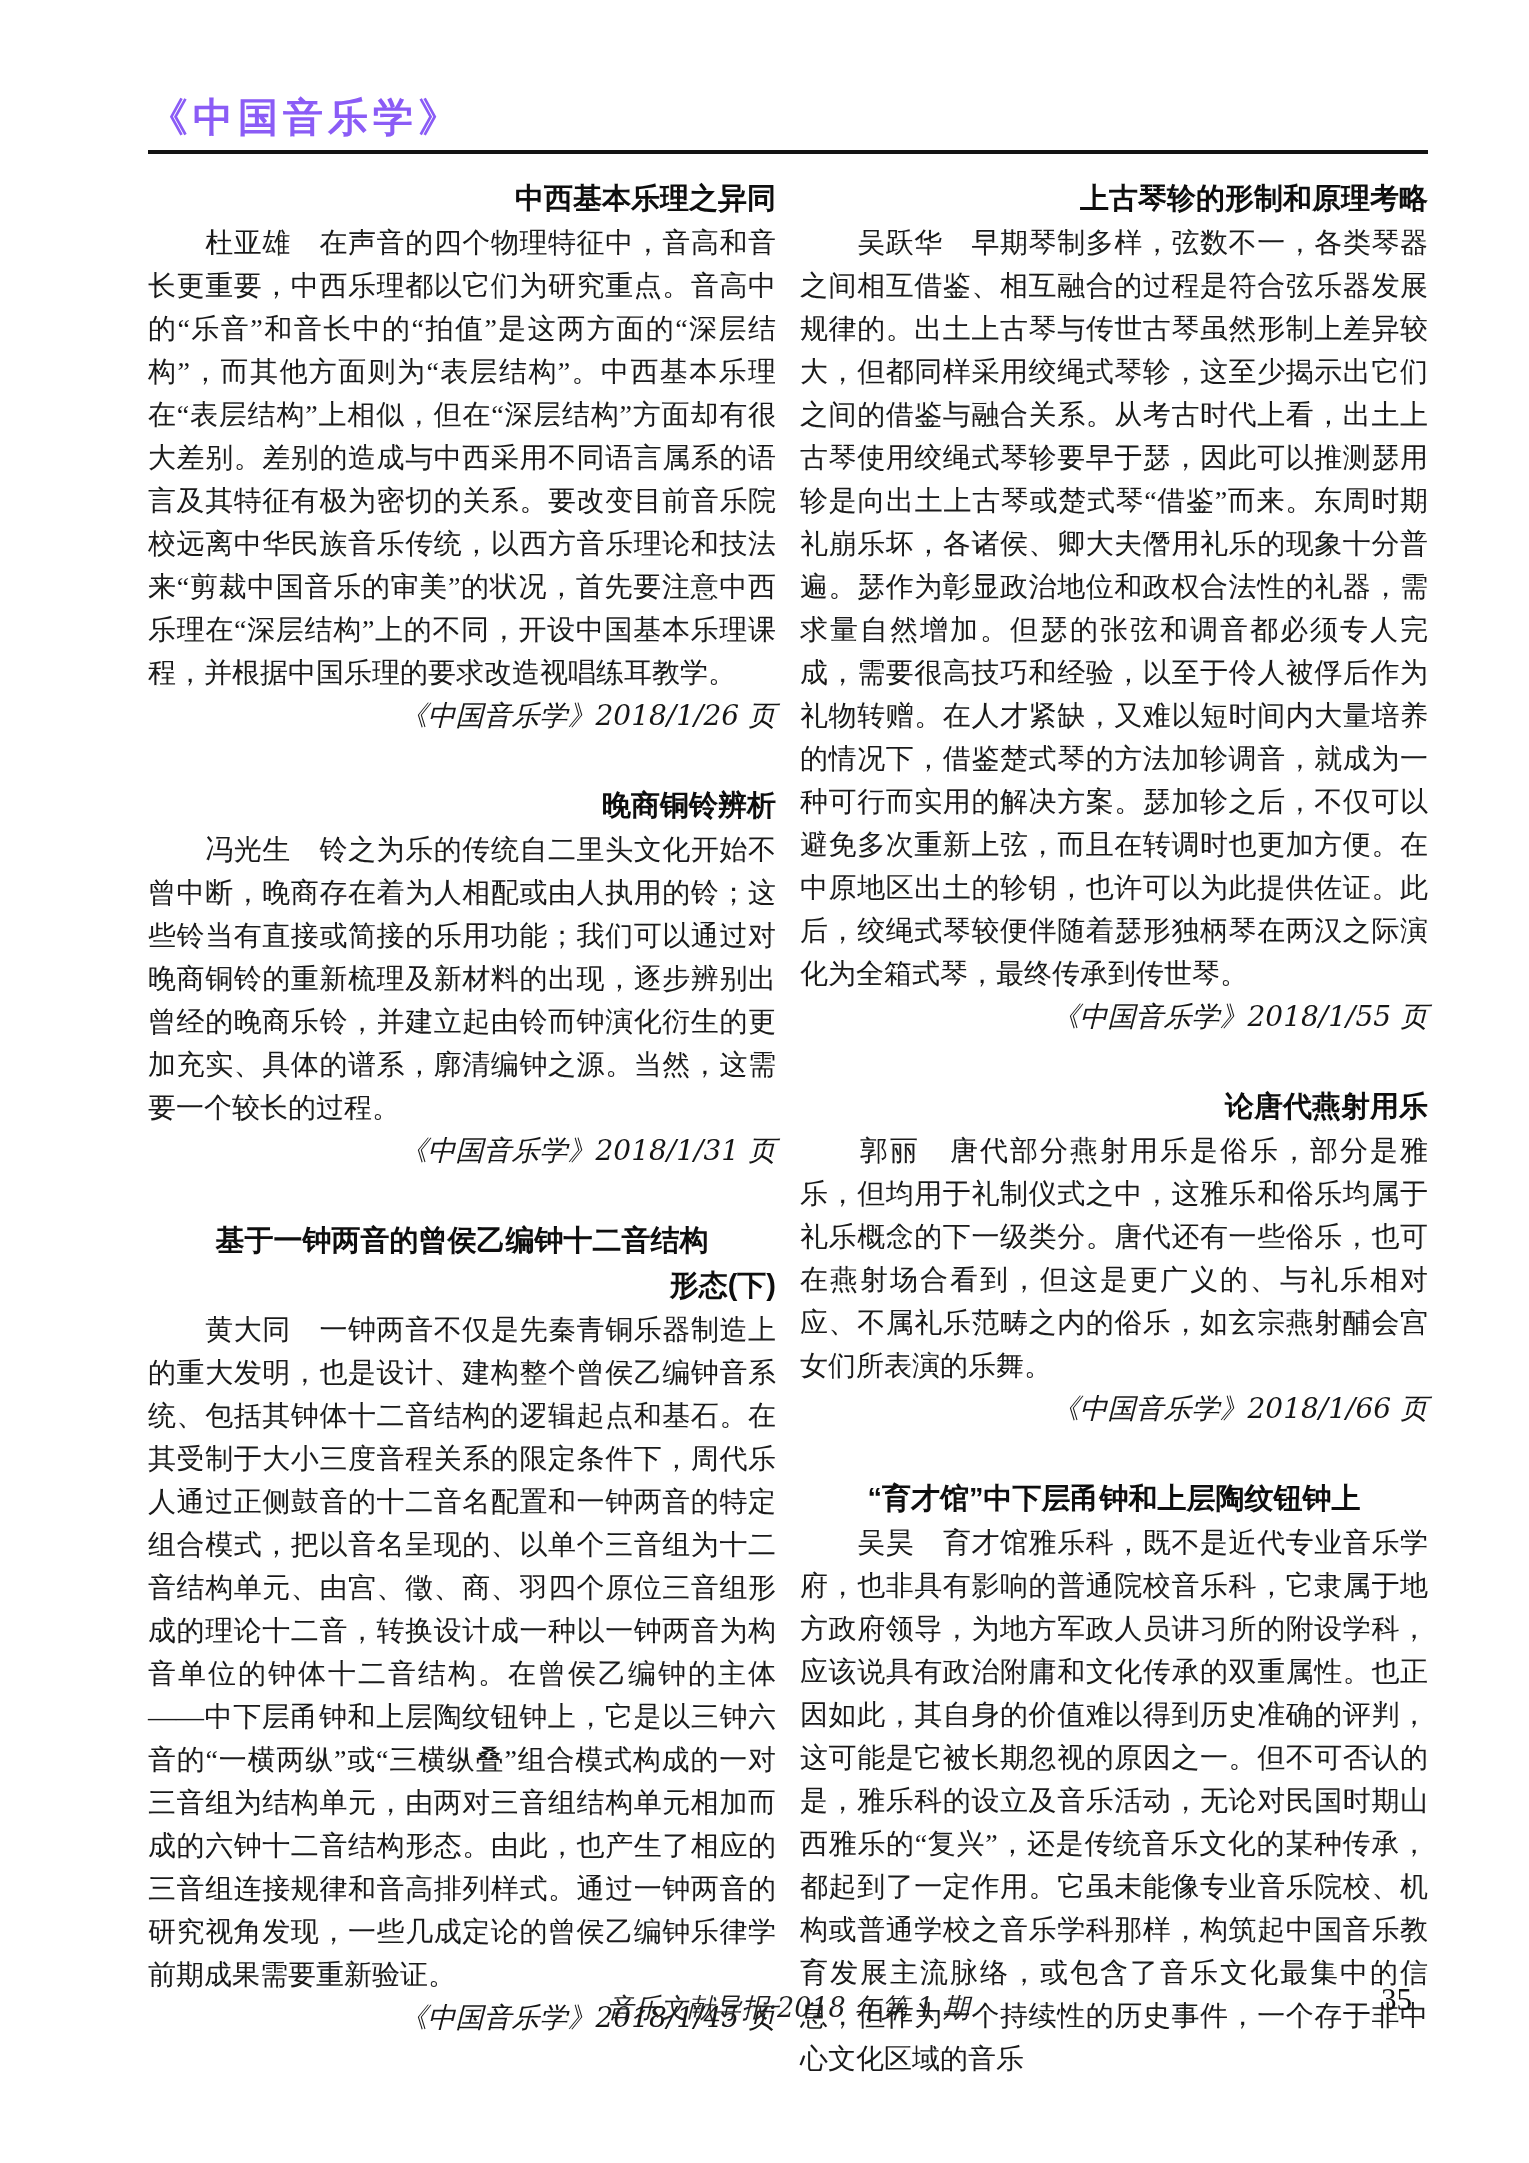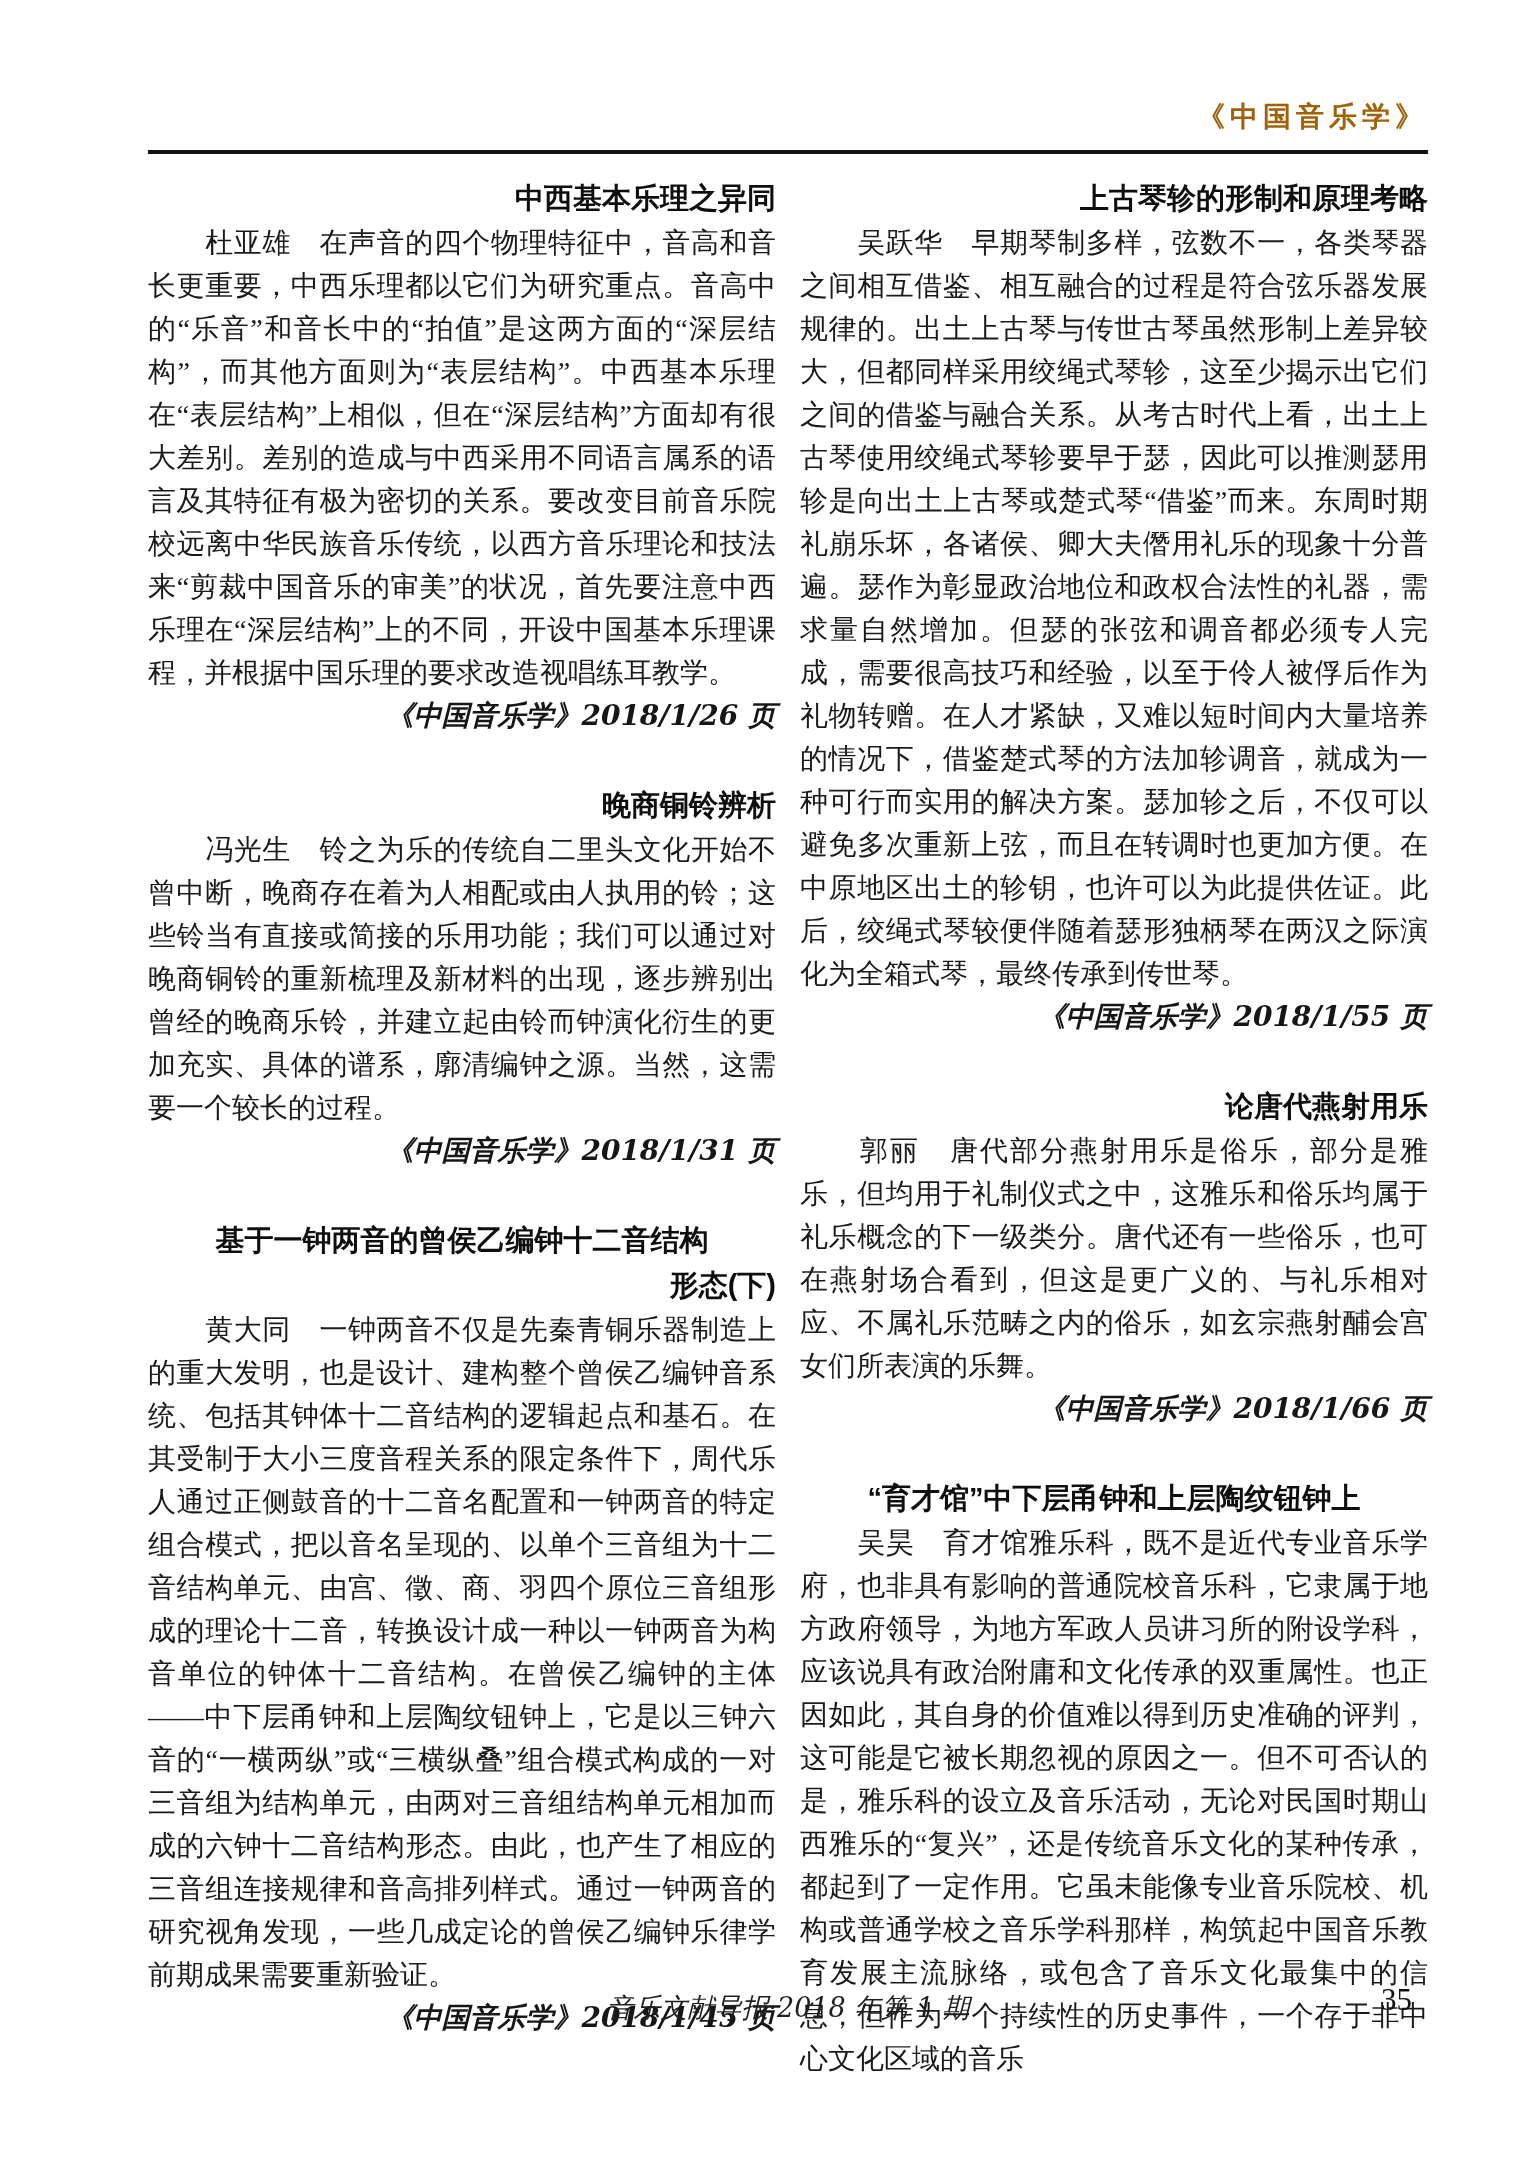--- a/index.html
+++ b/index.html
@@ -7,27 +7,27 @@
     position:relative;
     width:1529px; height:2163px;
     background:#ffffff;
     font-family:"Liberation Serif", serif;
     color:#1a1a1a;
     overflow:hidden;
   }
   .content { position:absolute; left:148px; top:88px; width:1280px; }
 
   .journal-name {
-    text-align:right;
+    text-align:left;
     font-family:"DejaVu Serif", serif;
     font-weight:bold;
-    font-size:28px;
+    font-size:40px;
     line-height:58px;
     letter-spacing:5px;
-    color:#a16207;
+    color:#8b5cf6;
   }
   .rule { border-bottom:4px solid #131313; margin-top:4px; }
 
   .columns { display:flex; gap:24px; margin-top:22px; }
   .col {
     width:628px;
     font-size:28px;
     line-height:43px;
     text-align:justify;
   }
@@ -46,21 +46,20 @@
   .body { margin:0; text-align:justify; }
   .body::after { content:""; display:block; clear:both; }
   .author { color:#1a1a1a; }
   .btext { color:#1a1a1a; }
   .cite {
     float:right;
     font-style:italic;
     font-family:"DejaVu Serif", serif;
     font-size:28px;
     color:#161616;
-    font-weight:bold;
   }
 
   .footer { position:absolute; left:148px; top:1986px; width:1280px; }
   .footer-text {
     text-align:center;
     font-family:"DejaVu Serif", serif;
     font-style:italic;
     font-size:27px;
     line-height:44px;
     color:#1f1f1f;

